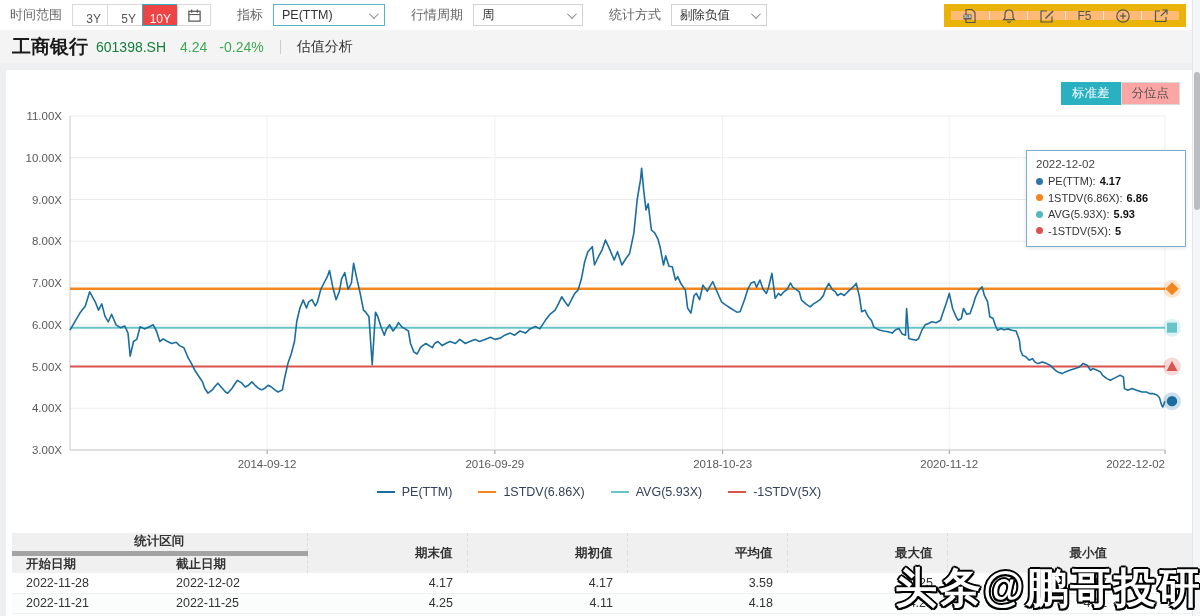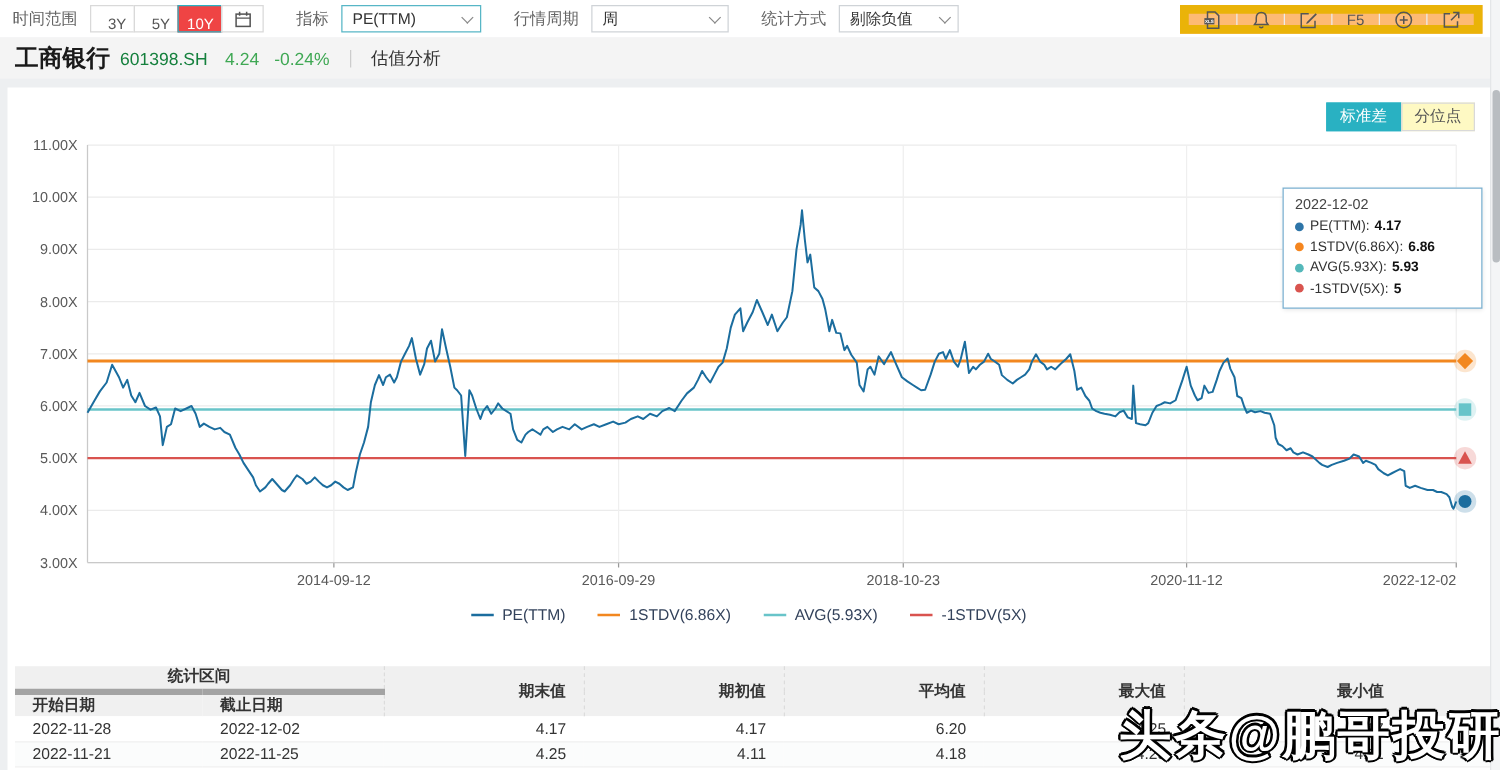--- a/index.html
+++ b/index.html
@@ -29,21 +29,21 @@
     display:flex; align-items:center; font-size:14px; }
   .stock-name { font-weight:bold; font-size:19px; color:#1a1a1a; margin:0 8px 0 12px; }
   .stock-code { color:#15803d; margin-right:14px; }
   .stock-price { color:#3fa854; margin-right:12px; }
   .stock-chg { color:#3fa854; margin-right:16px; }
   .vdiv { width:1px; height:14px; background:#ccc; margin-right:16px; }
   .page-tab { color:#333; }
   .panel { position:absolute; left:6px; top:70px; width:1186px; height:546px; background:#fff;padding-left:24px; }
   .view-tabs { position:absolute; top:12px; right:12px; display:flex; z-index:5; }
   .vtab { height:23px; line-height:21px; padding:0 10px; font-size:12.5px; border:1px solid #d9d9d9;
-    background:#fef9c3; color:#555; cursor:pointer; }
+    background:#fca5a5; color:#555; cursor:pointer; }
   .vtab.active { background:#29b1c2; border-color:#29b1c2; color:#fff; }
   #chart-wrap { position:absolute; left:0; top:40px; width:1186px; height:366px; }
   .tooltip { position:absolute; left:1020px; top:80px; width:160px; background:#fff;
     border:1px solid #79afcf; box-shadow:0 1px 4px rgba(0,0,0,.12); padding:7px 9px; z-index:6; }
   .tt-date { font-size:11.5px; color:#444; margin-bottom:3px; }
   .tt-row { font-size:11px; color:#333; line-height:16.5px; display:flex; align-items:center; white-space:nowrap; }
   .tt-dot { width:7px; height:7px; border-radius:50%; margin-right:5px; flex:none; }
   .tt-val { font-weight:bold; color:#111; margin-left:4px; }
   .legend { position:absolute; left:0; top:415px; width:1186px; display:flex; justify-content:center; gap:26px; }
   .lg-item { display:flex; align-items:center; gap:7px; font-size:12.5px; color:#33425b; cursor:pointer; }
@@ -268,21 +268,21 @@
         <th class="lcell">开始日期</th>
         <th class="lcell">截止日期</th>
       </tr>
     </thead>
     <tbody id="stats-body">
         <tr>
           <td class="lcell">2022-11-28</td>
           <td class="lcell">2022-12-02</td>
           <td class="num">4.17</td>
           <td class="num">4.17</td>
-          <td class="num">6.20</td>
+          <td class="num">3.59</td>
           <td class="num">4.25</td>
           <td class="num numlast">4.17</td>
         </tr>
         <tr class="alt">
           <td class="lcell">2022-11-21</td>
           <td class="lcell">2022-11-25</td>
           <td class="num">4.25</td>
           <td class="num">4.11</td>
           <td class="num">4.18</td>
           <td class="num">4.25</td>

